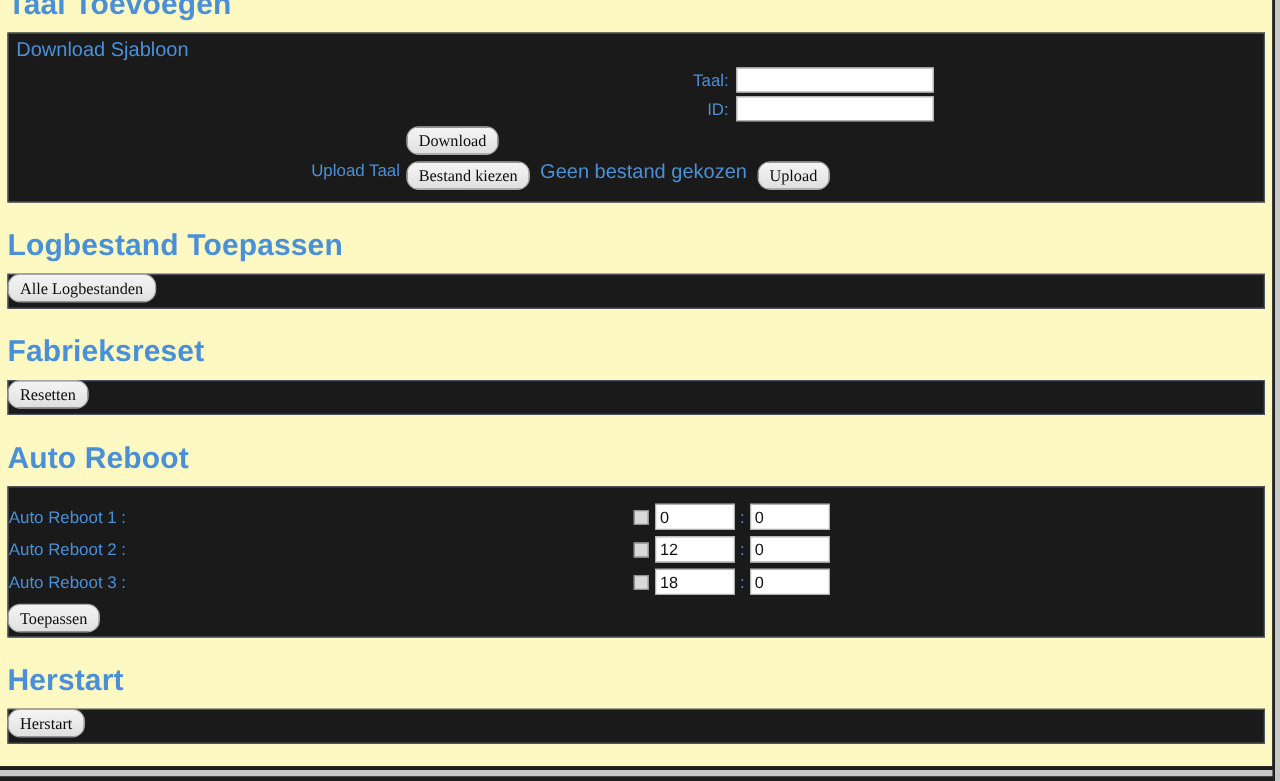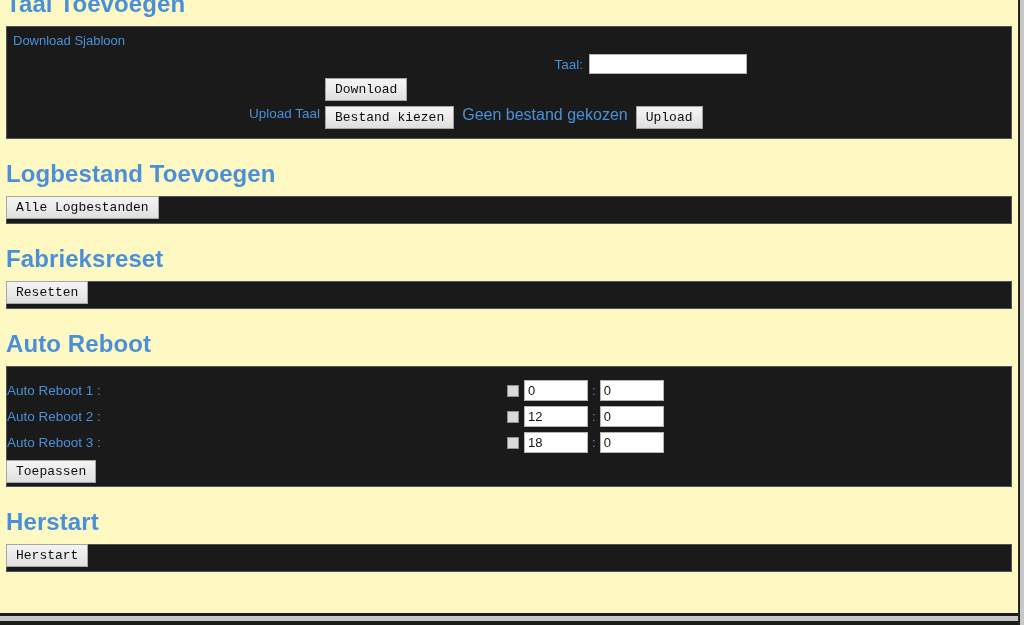--- a/index.html
+++ b/index.html
@@ -50,21 +50,21 @@
 
   .panel {
     border: 1px solid #4c5460;
     background: #1a1a1a;
     margin-top: 5px;
     position: relative;
   }
 
   .panel-legend {
     color: #4a90d9;
-    font-size: 13px;
+    font-size: 16px;
     line-height: 15px;
     padding: 6px 0 0 6px;
   }
 
   .form-rows {
     padding: 3px 0 6px 0;
   }
 
   .frow {
     display: flex;
@@ -91,23 +91,23 @@
     font-family: "Liberation Sans", sans-serif;
     font-size: 13px;
     padding: 1px 3px;
     outline: none;
   }
 
   .btn {
     display: inline-block;
     background: linear-gradient(to bottom, #f4f4f4 0%, #ececec 45%, #dfdfdf 100%);
     border: 1px solid #a6a6a6;
-    border-radius: 0;
+    border-radius: 10px;
     color: #0d0d0d;
-    font-family: Liberation Mono, monospace;
+    font-family: Liberation Serif, serif;
     font-size: 13px;
     line-height: 15px;
     padding: 3px 9px;
     cursor: default;
     white-space: nowrap;
   }
 
   .btn-row {
     display: flex;
     align-items: center;
@@ -244,36 +244,40 @@
 
     <div class="panel">
       <div class="panel-legend">Download Sjabloon</div>
 
       <div class="form-rows">
         <div class="frow">
           <span class="flabel">Taal:</span>
           <input class="tinput" type="text" value="" style="">
         </div>
 
+        <div class="frow">
+          <span class="flabel">ID:</span>
+          <input class="tinput" type="text" value="" style="">
+        </div>
 
         <div class="btn-row">
           <span class="spacer"></span>
           <button class="btn">Download</button>
         </div>
 
         <div class="upload-row">
           <span class="ulabel">Upload Taal</span>
           <button class="btn">Bestand kiezen</button>
           <span class="filetext">Geen bestand gekozen</span>
           <button class="btn">Upload</button>
         </div>
       </div>
     </div>
 
-    <h2 class="section-title tight">Logbestand Toevoegen</h2>
+    <h2 class="section-title tight">Logbestand Toepassen</h2>
     <div class="panel panel-btnbar">
       <button class="btn">Alle Logbestanden</button>
     </div>
 
     <h2 class="section-title tight">Fabrieksreset</h2>
     <div class="panel panel-btnbar">
       <button class="btn">Resetten</button>
     </div>
 
     <h2 class="section-title tight">Auto Reboot</h2>

